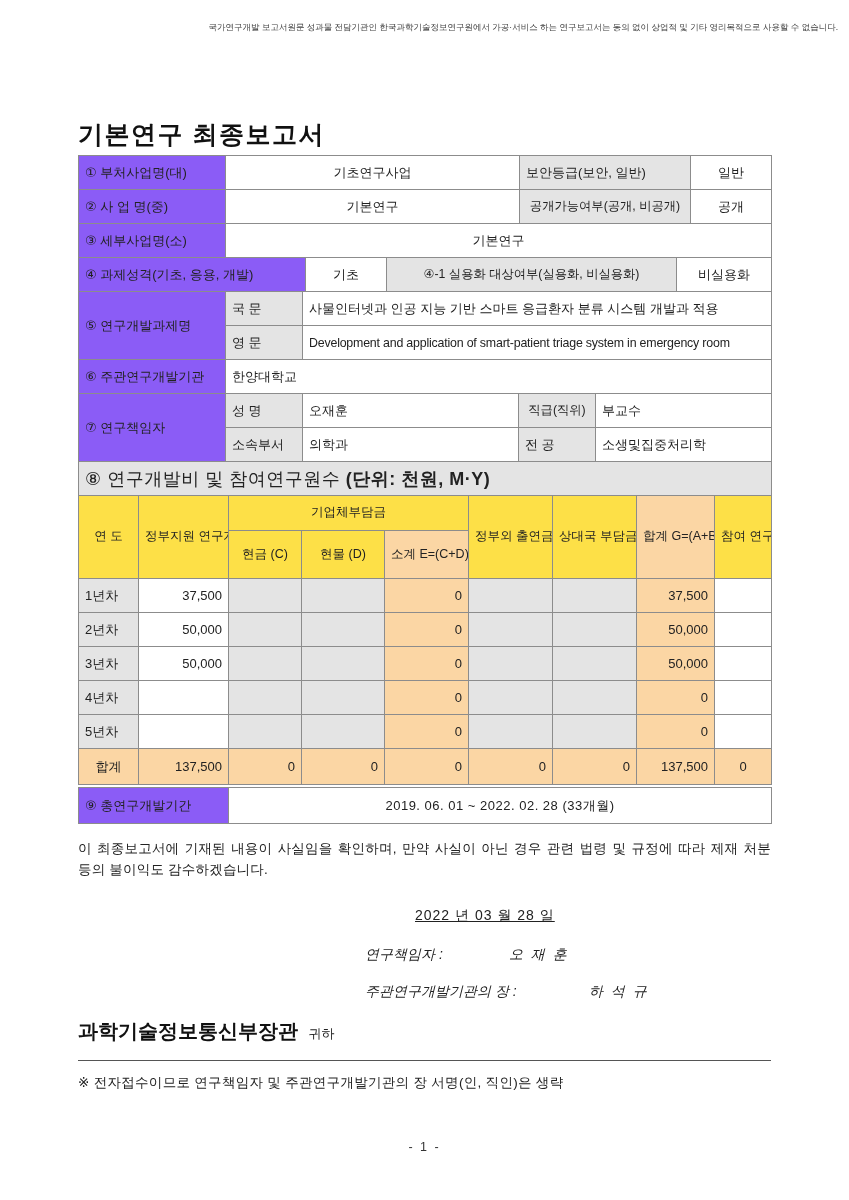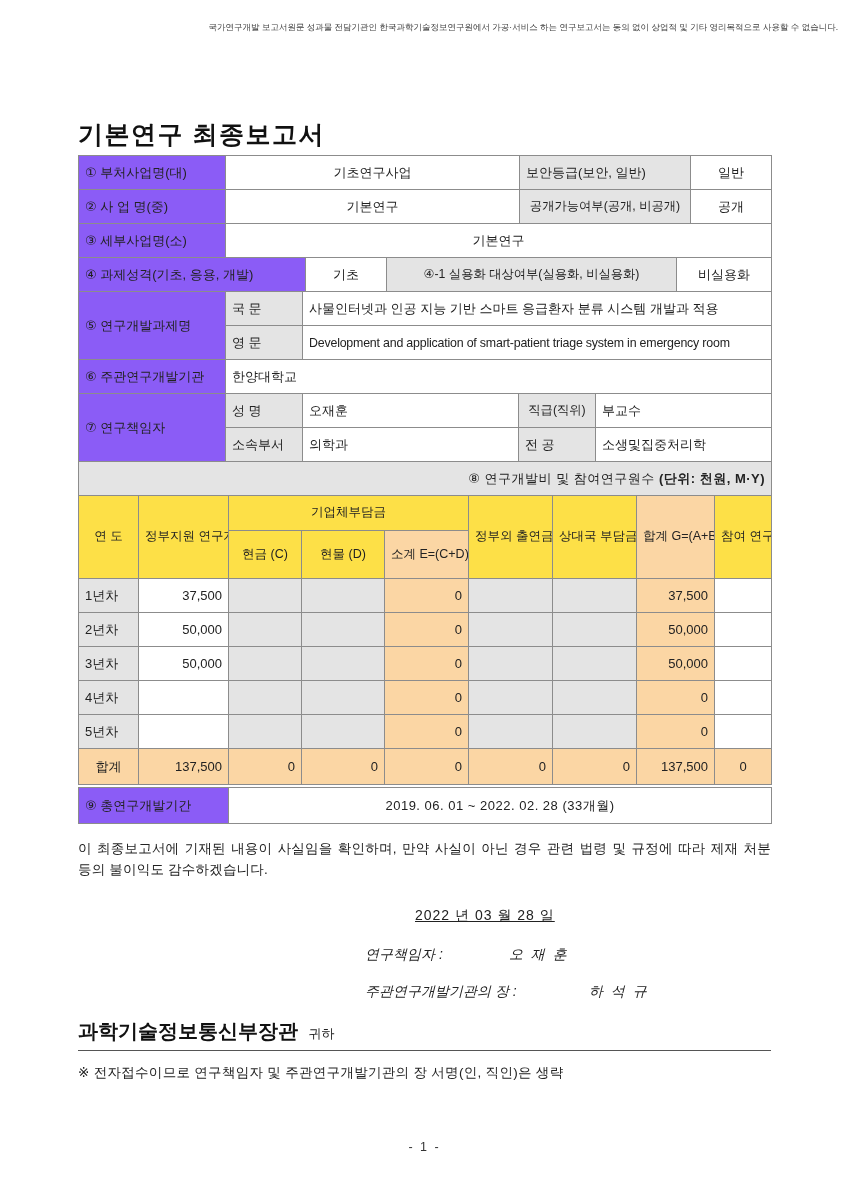--- a/index.html
+++ b/index.html
@@ -37,22 +37,22 @@
   td.ctr   { text-align: center; }
   td.lft   { text-align: left; padding-left: 9px; }
   td.gray  { background: #e4e4e4; }
   td.orange{ background: #fbd6a4; }
   td.num   { text-align: right; padding-right: 7px; }
   td.tight { font-size: 12.3px; padding: 0 2px; text-align: center; }
   td.eng   { font-size: 12.4px; letter-spacing: -0.2px; }
   td.tall  { height: 46px; }
 
   td.caption {
-    background: #e4e4e4; text-align: right; height: 30px;
-    font-size: 13px; letter-spacing: 0.5px;
+    background: #e4e4e4; text-align: left; height: 30px;
+    font-size: 18px; letter-spacing: 0.5px;
   }
   td.caption .unit { font-weight: bold; }
   td.hdr {
     background: #fde047; text-align: center;
     white-space: pre-line; line-height: 1.25; font-size: 12.5px;
     padding: 0 2px;
   }
   td.hdr.orange { background: #fbd6a4; }
   tr.h1 td { height: 34px; }
   tr.h2 td { height: 47px; }
@@ -80,21 +80,21 @@
   .sig-line.pi { margin-top: 21px; }
   .sig-line.head { margin-top: 19px; }
   .sig-line .sig-label { display: inline-block; }
   .sig-line.pi .sig-label { width: 140px; }
   .sig-line.head .sig-label { width: 220px; }
   .sig-name { letter-spacing: 2px; }
 
   .ministry-block {
     margin-top: 17px; width: 693px;
     border-bottom: 1.5px solid #555;
-    padding-bottom: 5px;
+    padding-bottom: 15px;
   }
   .ministry-name { font-size: 20px; font-weight: bold; color: #111; }
   .ministry-suffix { font-size: 13px; margin-left: 6px; }
   .footer-note { margin-top: 13px; font-size: 13.5px; letter-spacing: 0.3px; }
 
   .page-number {
     position: absolute; top: 1140px; left: 0; width: 849px;
     text-align: center; font-size: 12.5px; color: #333; letter-spacing: 2px;
   }
 </style>

